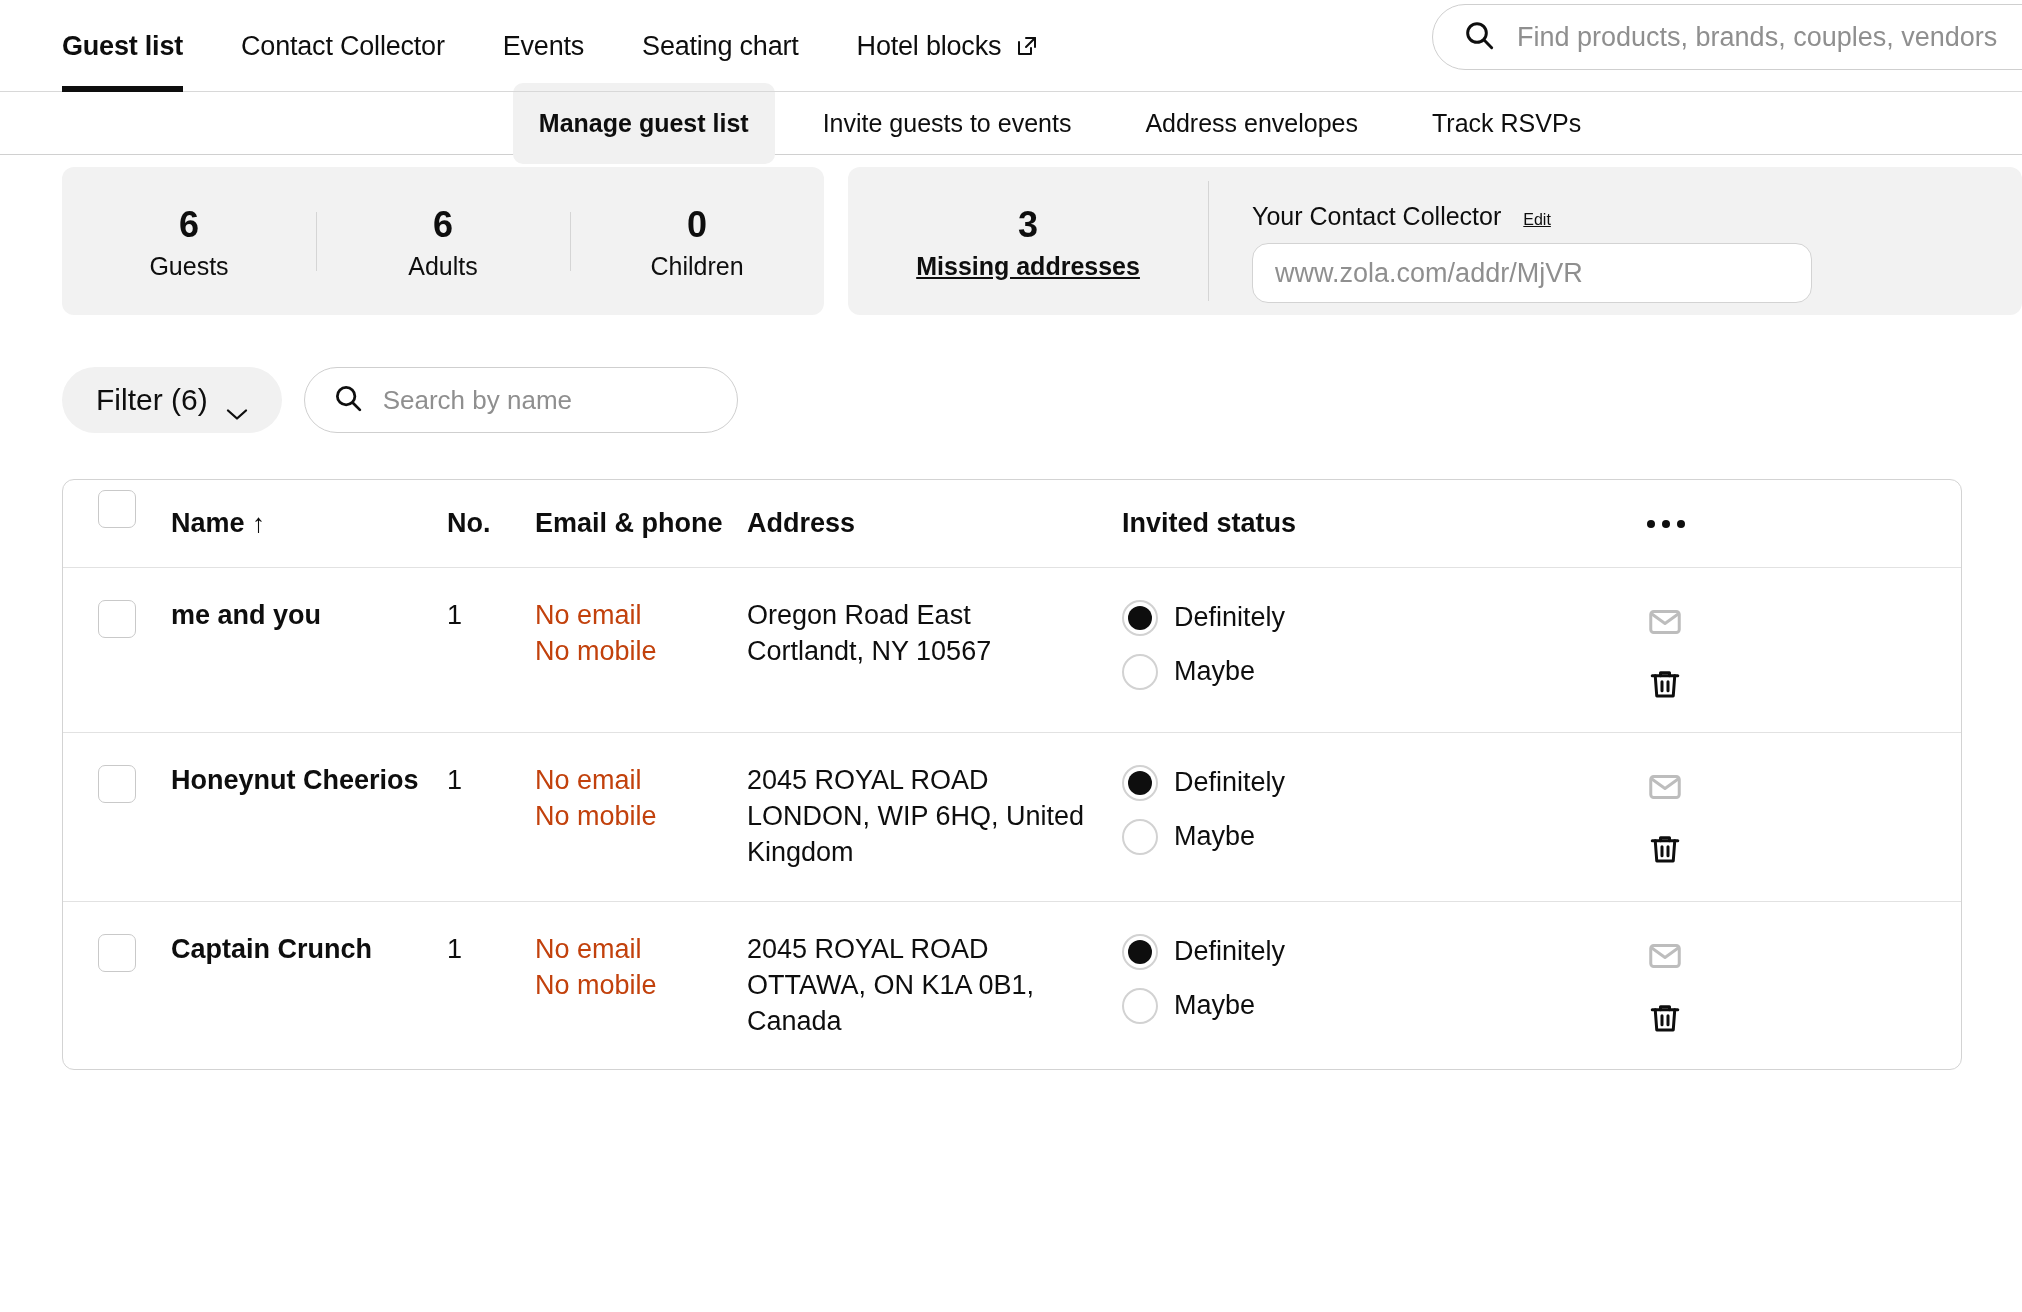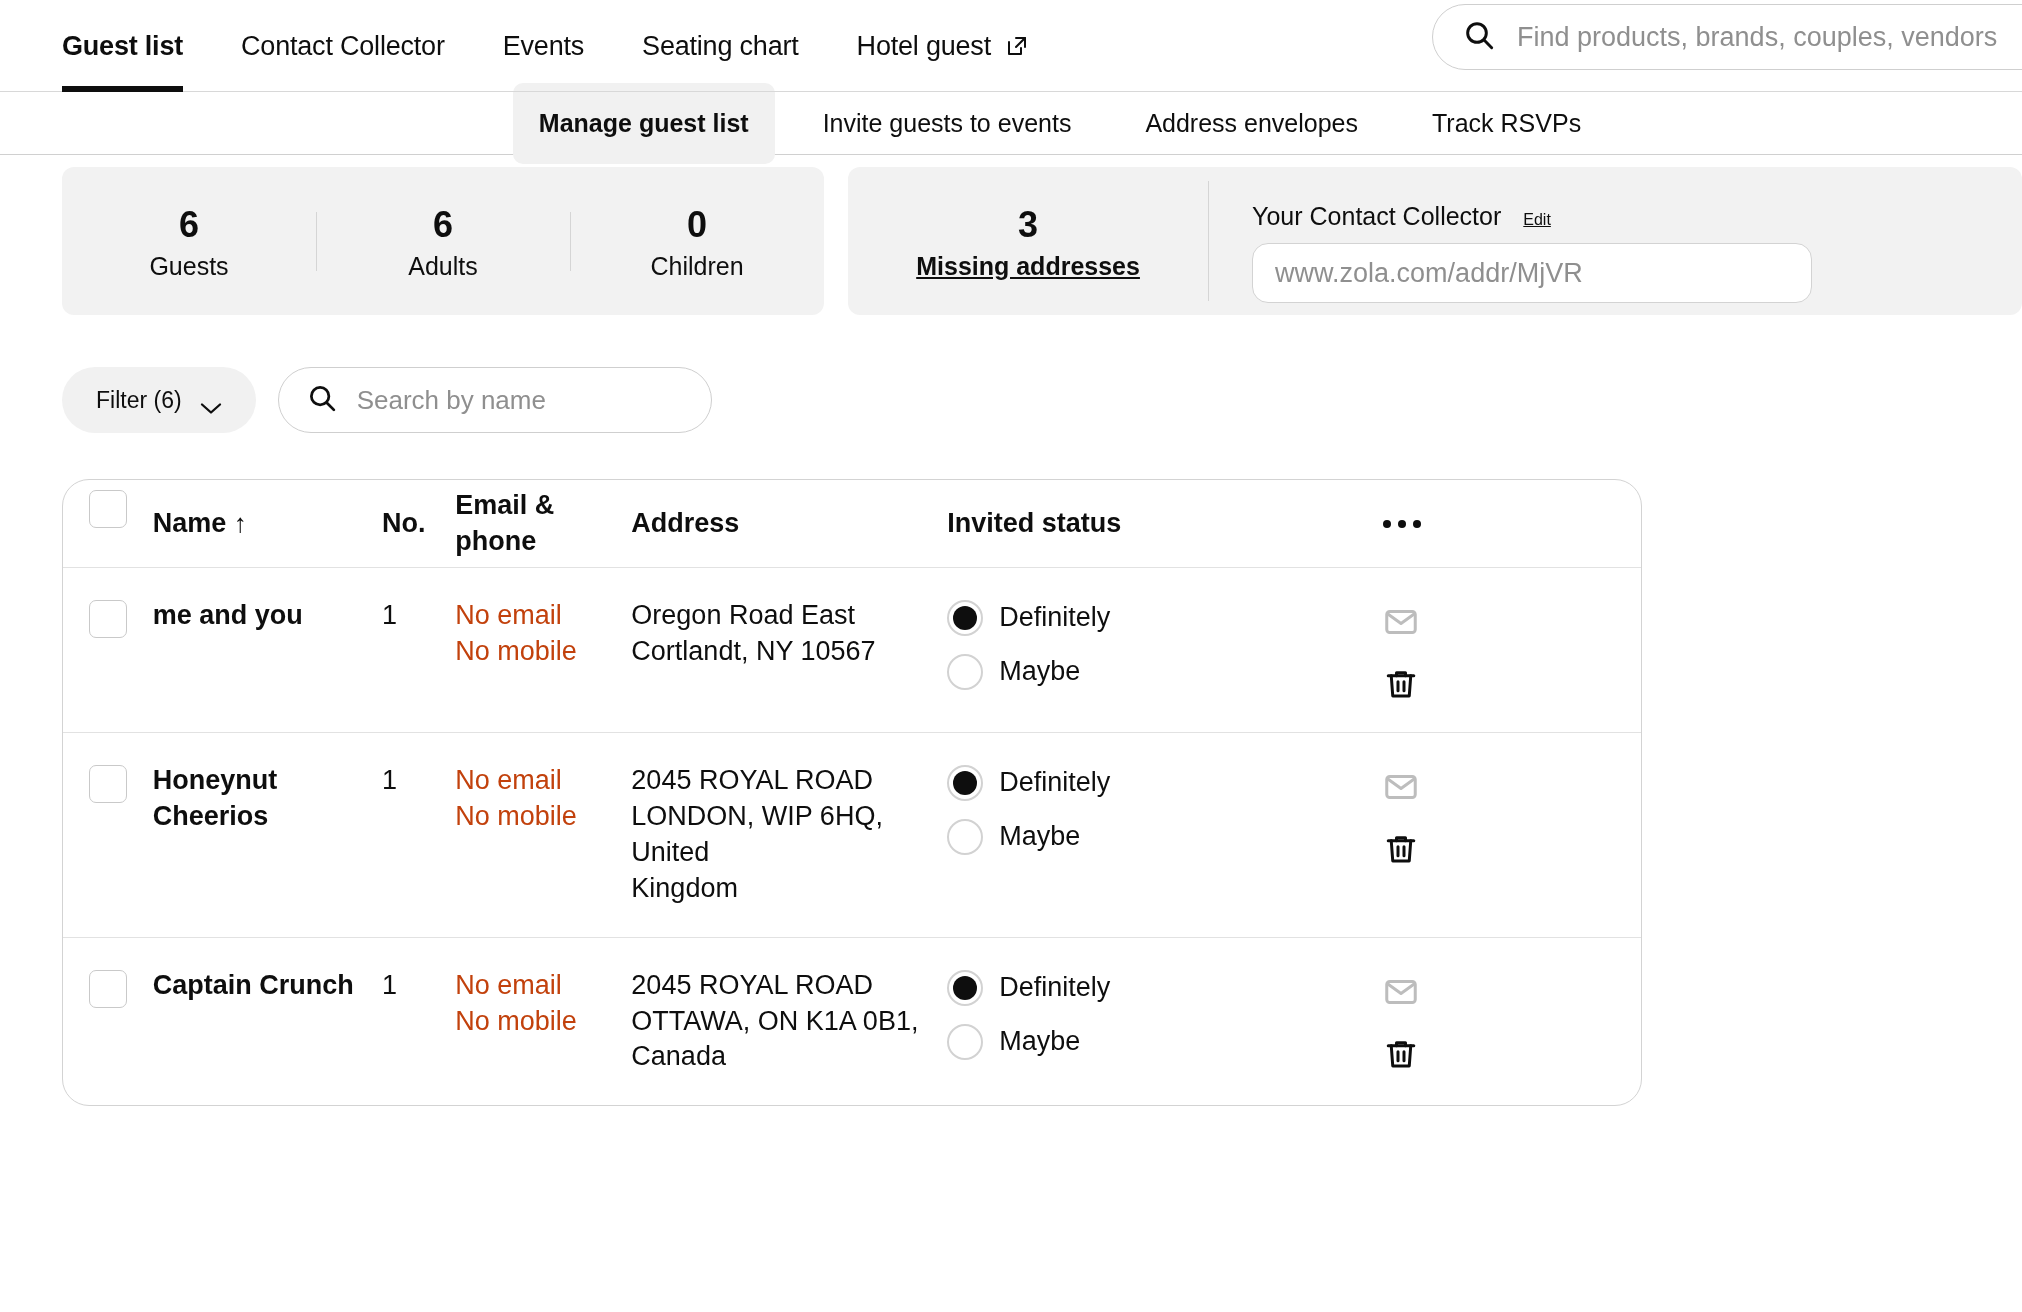--- a/index.html
+++ b/index.html
@@ -196,21 +196,21 @@
     padding: 52px 0 0 62px;
   }
   .filter-pill {
     background: #f1f1f1;
     border-radius: 34px;
     height: 66px;
     padding: 0 34px;
     display: flex;
     align-items: center;
     gap: 18px;
-    font-size: 23px;
+    font-size: 30px;
     cursor: pointer;
   }
   .chev { width: 22px; height: 13px; display: block; }
   .name-search {
     width: 434px;
     height: 66px;
     border: 1px solid #cfcfcf;
     border-radius: 33px;
     display: flex;
     align-items: center;
@@ -224,23 +224,23 @@
     font-size: 26px;
     width: 330px;
     background: transparent;
     color: #0e0e0e;
   }
   .name-search input::placeholder { color: #8f8f8f; }
 
   
   .table-wrap {
     margin: 46px 0 0 62px;
-    width: 1580px;
+    width: 1900px;
     border: 1px solid #d3d3d3;
-    border-radius: 27px;
+    border-radius: 12px;
     background: #fff;
     overflow: hidden;
   }
   .trow {
     display: flex;
     align-items: flex-start;
     border-bottom: 1px solid #e2e2e2;
     padding: 0;
   }
   .trow:last-child { border-bottom: none; }
@@ -311,21 +311,21 @@
       <span>Contact Collector</span>
     </div>
     <div class="topnav-tab">
       <span>Events</span>
     </div>
     <div class="topnav-tab">
       <span>Seating chart</span>
     </div>
     <div class="topnav-tab">
       <span class="tab-with-icon">
-        <span>Hotel guest</span>
+        <span>Hotel blocks</span>
         <span class="ext-icon">
           <svg viewBox="0 0 24 24" width="24" height="24" fill="none" stroke="#0e0e0e" stroke-width="2" stroke-linecap="round" stroke-linejoin="round">
             <path d="M4 8v12h12v-6"></path>
             <path d="M11 4h9v9"></path>
             <path d="M20 4l-9 9"></path>
           </svg>
         </span>
       </span>
     </div>
   </div>

